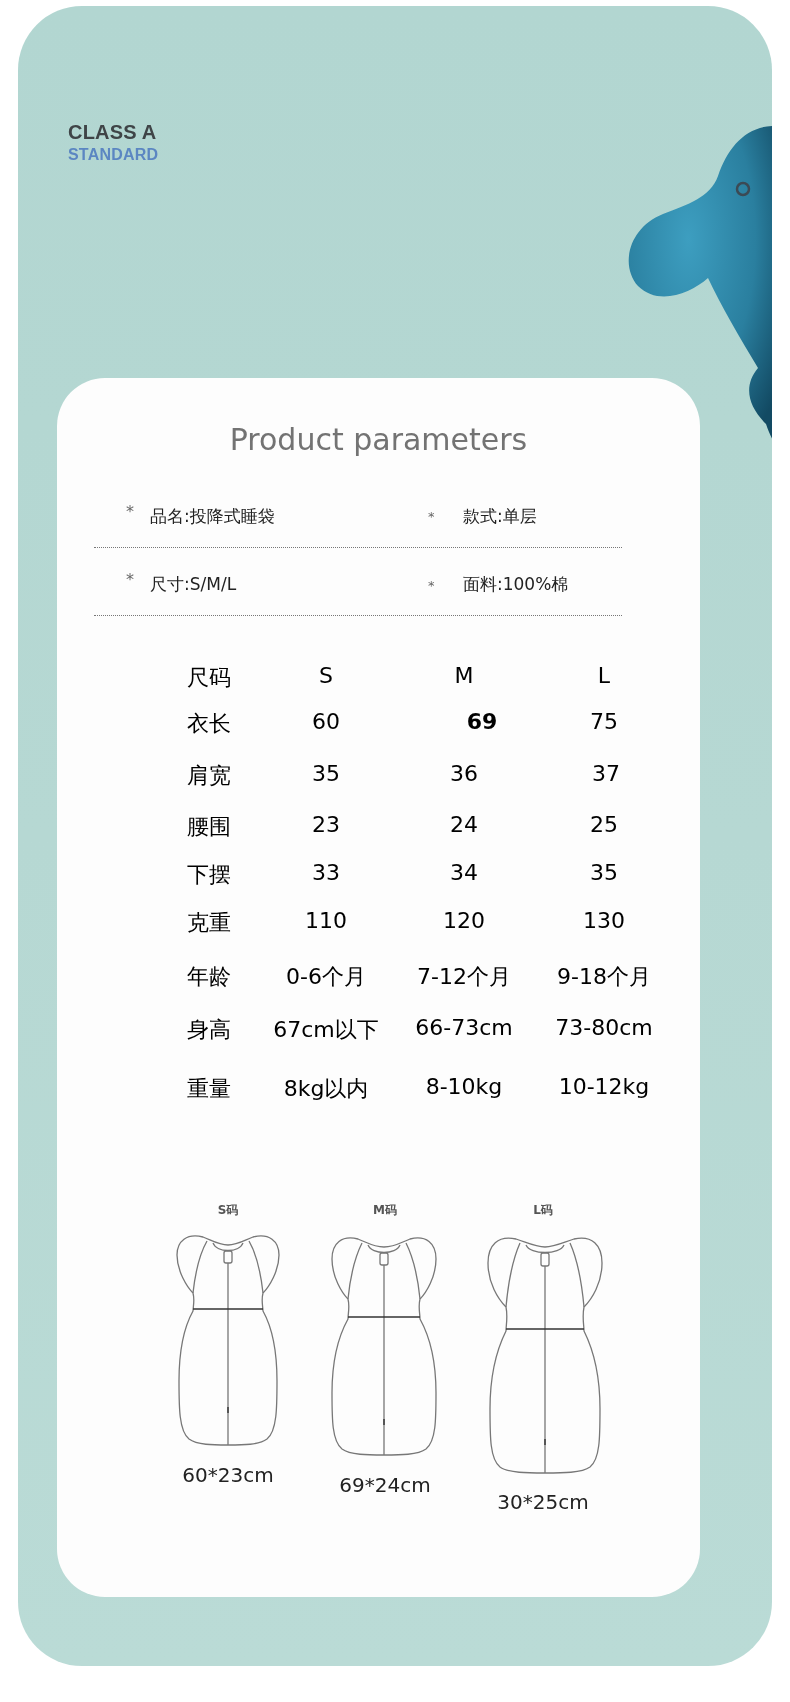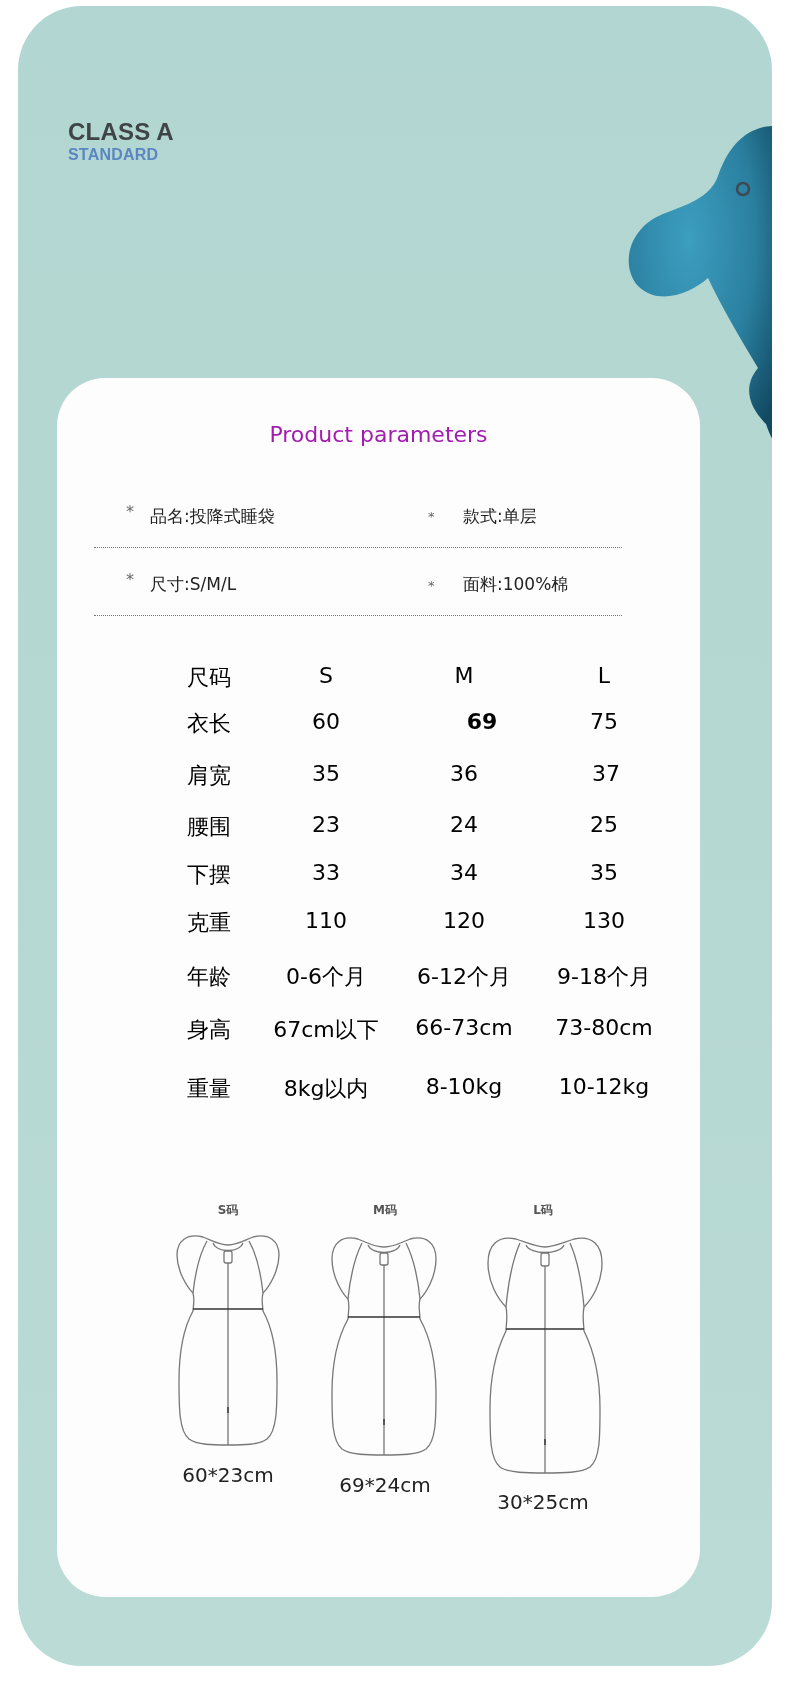--- a/index.html
+++ b/index.html
@@ -8,41 +8,41 @@
 
     .panel {
       position: absolute; left: 18px; top: 6px; width: 754px; height: 1660px;
       background: linear-gradient(180deg, #b2d6d1 0%, #b6d8d3 50%, #badbd6 100%);
       border-radius: 64px;
       overflow: hidden;
     }
     .brand-line1 {
       position: absolute; left: 50px; top: 115px;
       font-family: "Liberation Sans", sans-serif; font-weight: bold;
-      font-size: 24px; letter-spacing: 0.2px; color: #3f4447; line-height: 22px;
+      font-size: 20px; letter-spacing: 0.2px; color: #3f4447; line-height: 22px;
     }
     .brand-line2 {
       position: absolute; left: 50px; top: 138px;
       font-family: "Liberation Sans", sans-serif; font-weight: bold;
       font-size: 16px; letter-spacing: 0.2px; color: #5b86c2; line-height: 22px;
     }
     .big-title {
       position: absolute; left: 46px; top: 205px;
       font-size: 64px; font-weight: bold; color: #3b3b3b; letter-spacing: 2px; line-height: 80px;
       font-family: "DejaVu Sans", sans-serif;
     }
     .toy { position: absolute; left: 600px; top: 100px; width: 160px; height: 360px; }
 
     .card {
       position: absolute; left: 57px; top: 378px; width: 643px; height: 1219px;
       background: #fdfdfd; border-radius: 48px;
     }
     .card-title {
       position: absolute; left: 0; right: 0; top: 44px; text-align: center;
-      font-size: 22px; color: #a21caf; font-family: "DejaVu Sans", sans-serif;
+      font-size: 30px; color: #737373; font-family: "DejaVu Sans", sans-serif;
     }
     .spec-row { position: absolute; left: 37px; width: 528px; height: 62px; border-bottom: 1px dotted #777; }
     .spec-item { position: absolute; top: 0; height: 100%; display: flex; align-items: center; }
     .spec-item .star { position: absolute; font-size: 16px; color: #666; }
     .spec-item .txt { font-size: 17px; color: #222; white-space: nowrap; }
 
     .size-table { position: absolute; left: 60px; top: 285px; width: 520px; }
     .tr { position: absolute; left: 0; width: 520px; height: 30px; }
     .td { position: absolute; top: 0; font-size: 22px; color: #000000; white-space: nowrap; transform: translateX(-50%); margin-left: 42px; }
     .td.label { transform: none; }
@@ -130,21 +130,21 @@
     </div>
     <div class="tr" style="top:245px;">
       <span class="td label" style="left:28px;">克重</span>
       <span class="td" style="left:167px;">110</span>
       <span class="td" style="left:305px;">120</span>
       <span class="td" style="left:445px;">130</span>
     </div>
     <div class="tr" style="top:299px;">
       <span class="td label" style="left:28px;">年龄</span>
       <span class="td" style="left:167px;">0-6个月</span>
-      <span class="td" style="left:305px;">6-12个月</span>
+      <span class="td" style="left:305px;">7-12个月</span>
       <span class="td" style="left:445px;">9-18个月</span>
     </div>
     <div class="tr" style="top:352px;">
       <span class="td label" style="left:28px;">身高</span>
       <span class="td" style="left:167px;">67cm以下</span>
       <span class="td" style="left:305px;">66-73cm</span>
       <span class="td" style="left:445px;">73-80cm</span>
     </div>
     <div class="tr" style="top:411px;">
       <span class="td label" style="left:28px;">重量</span>

